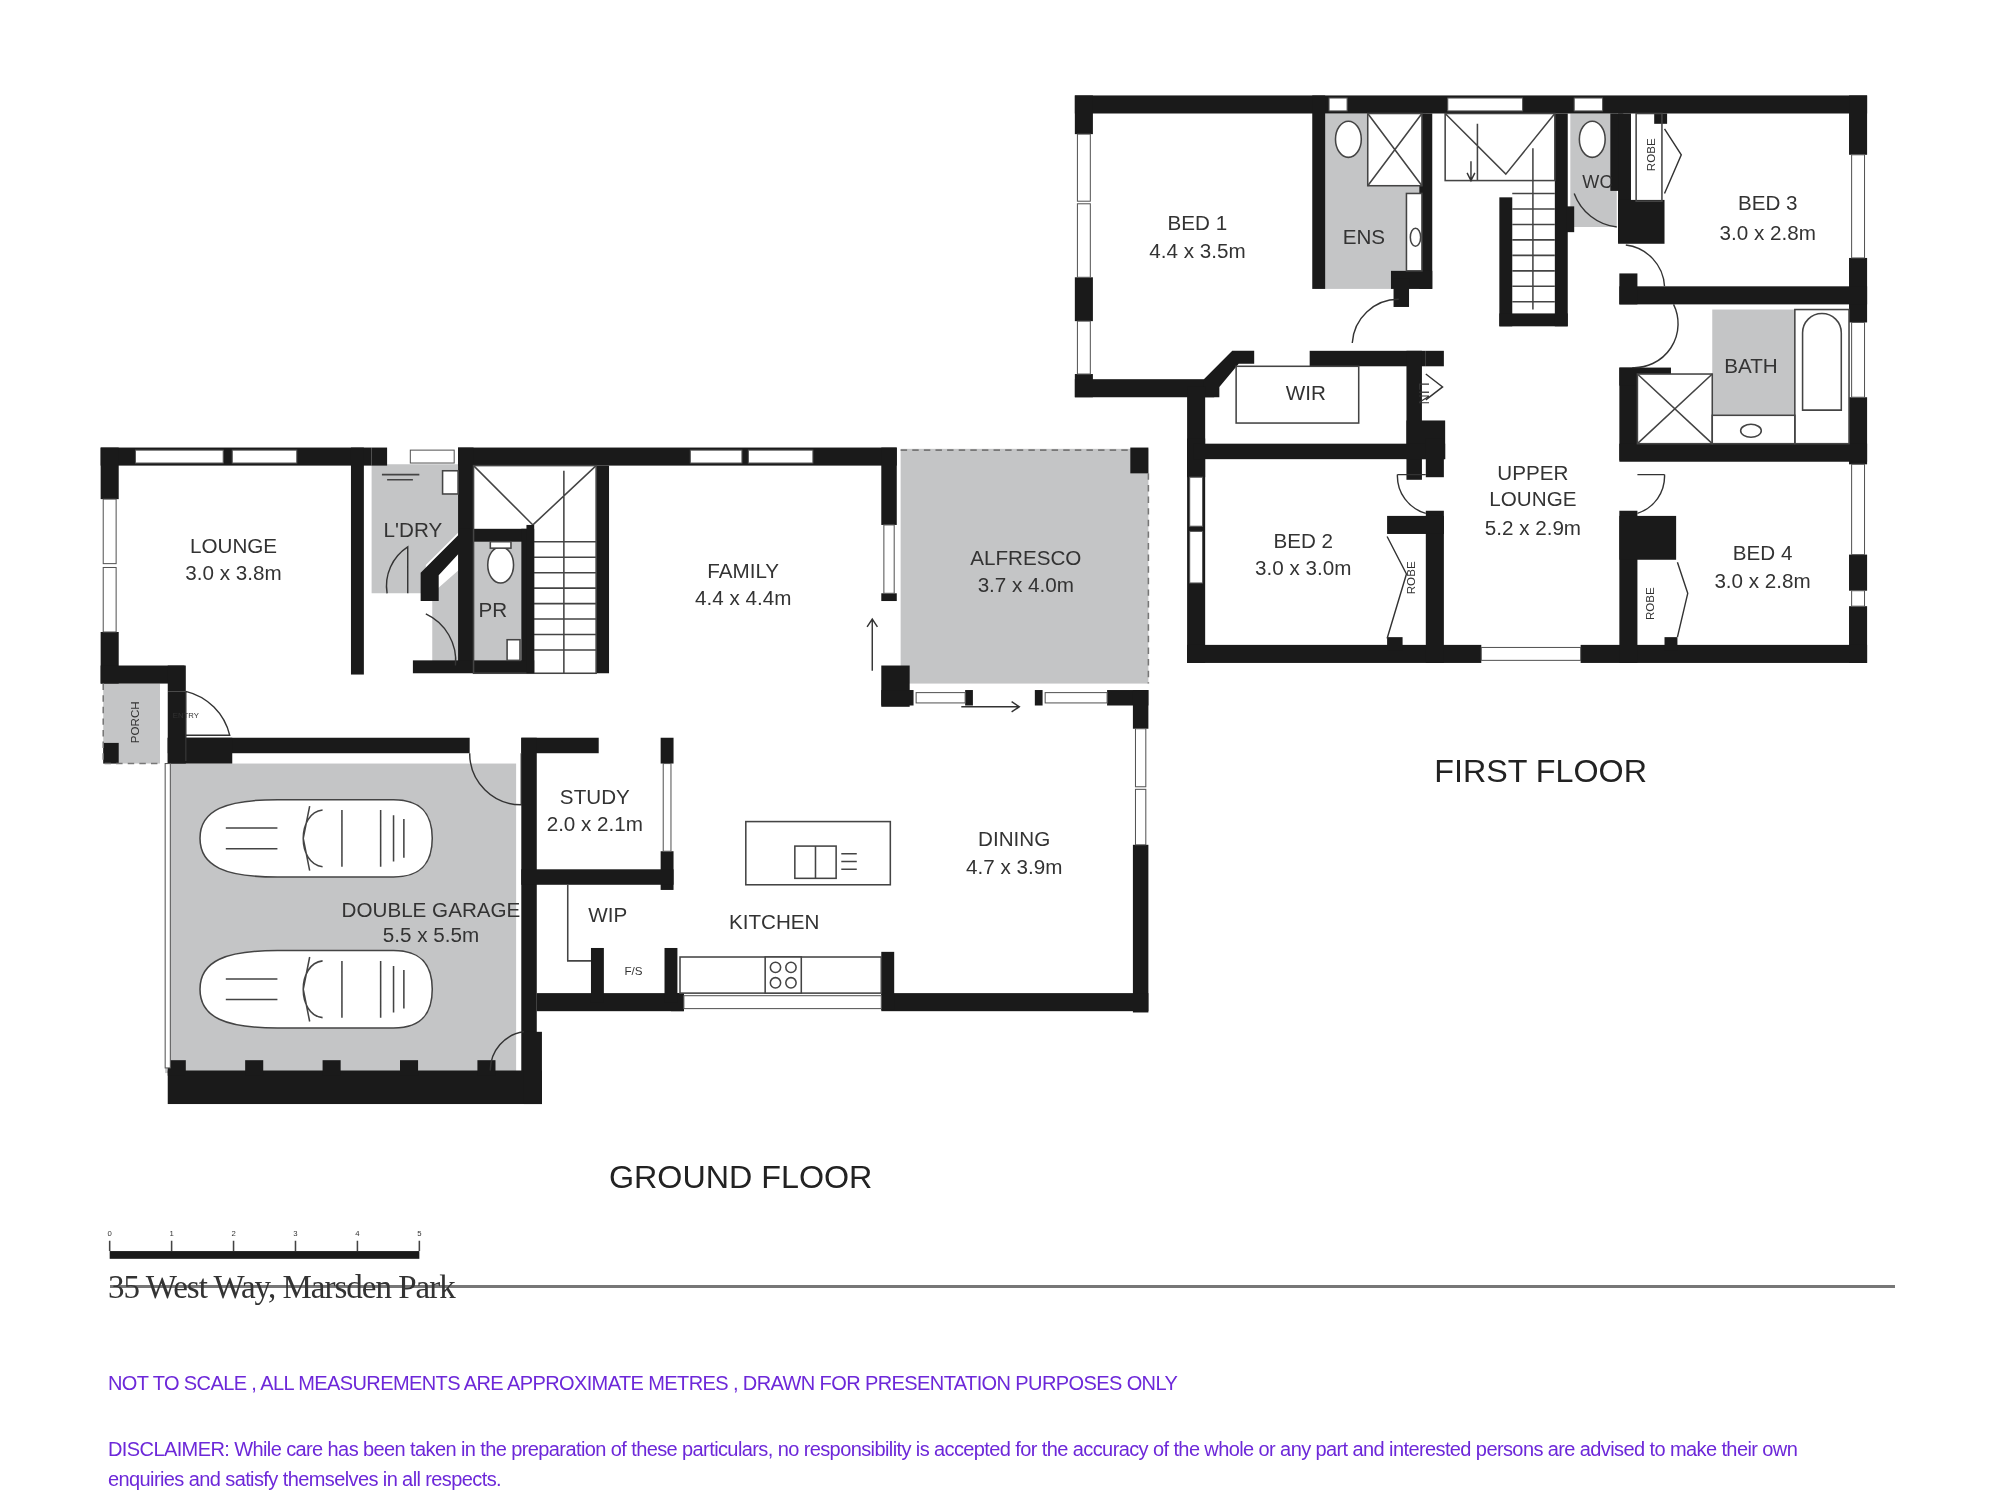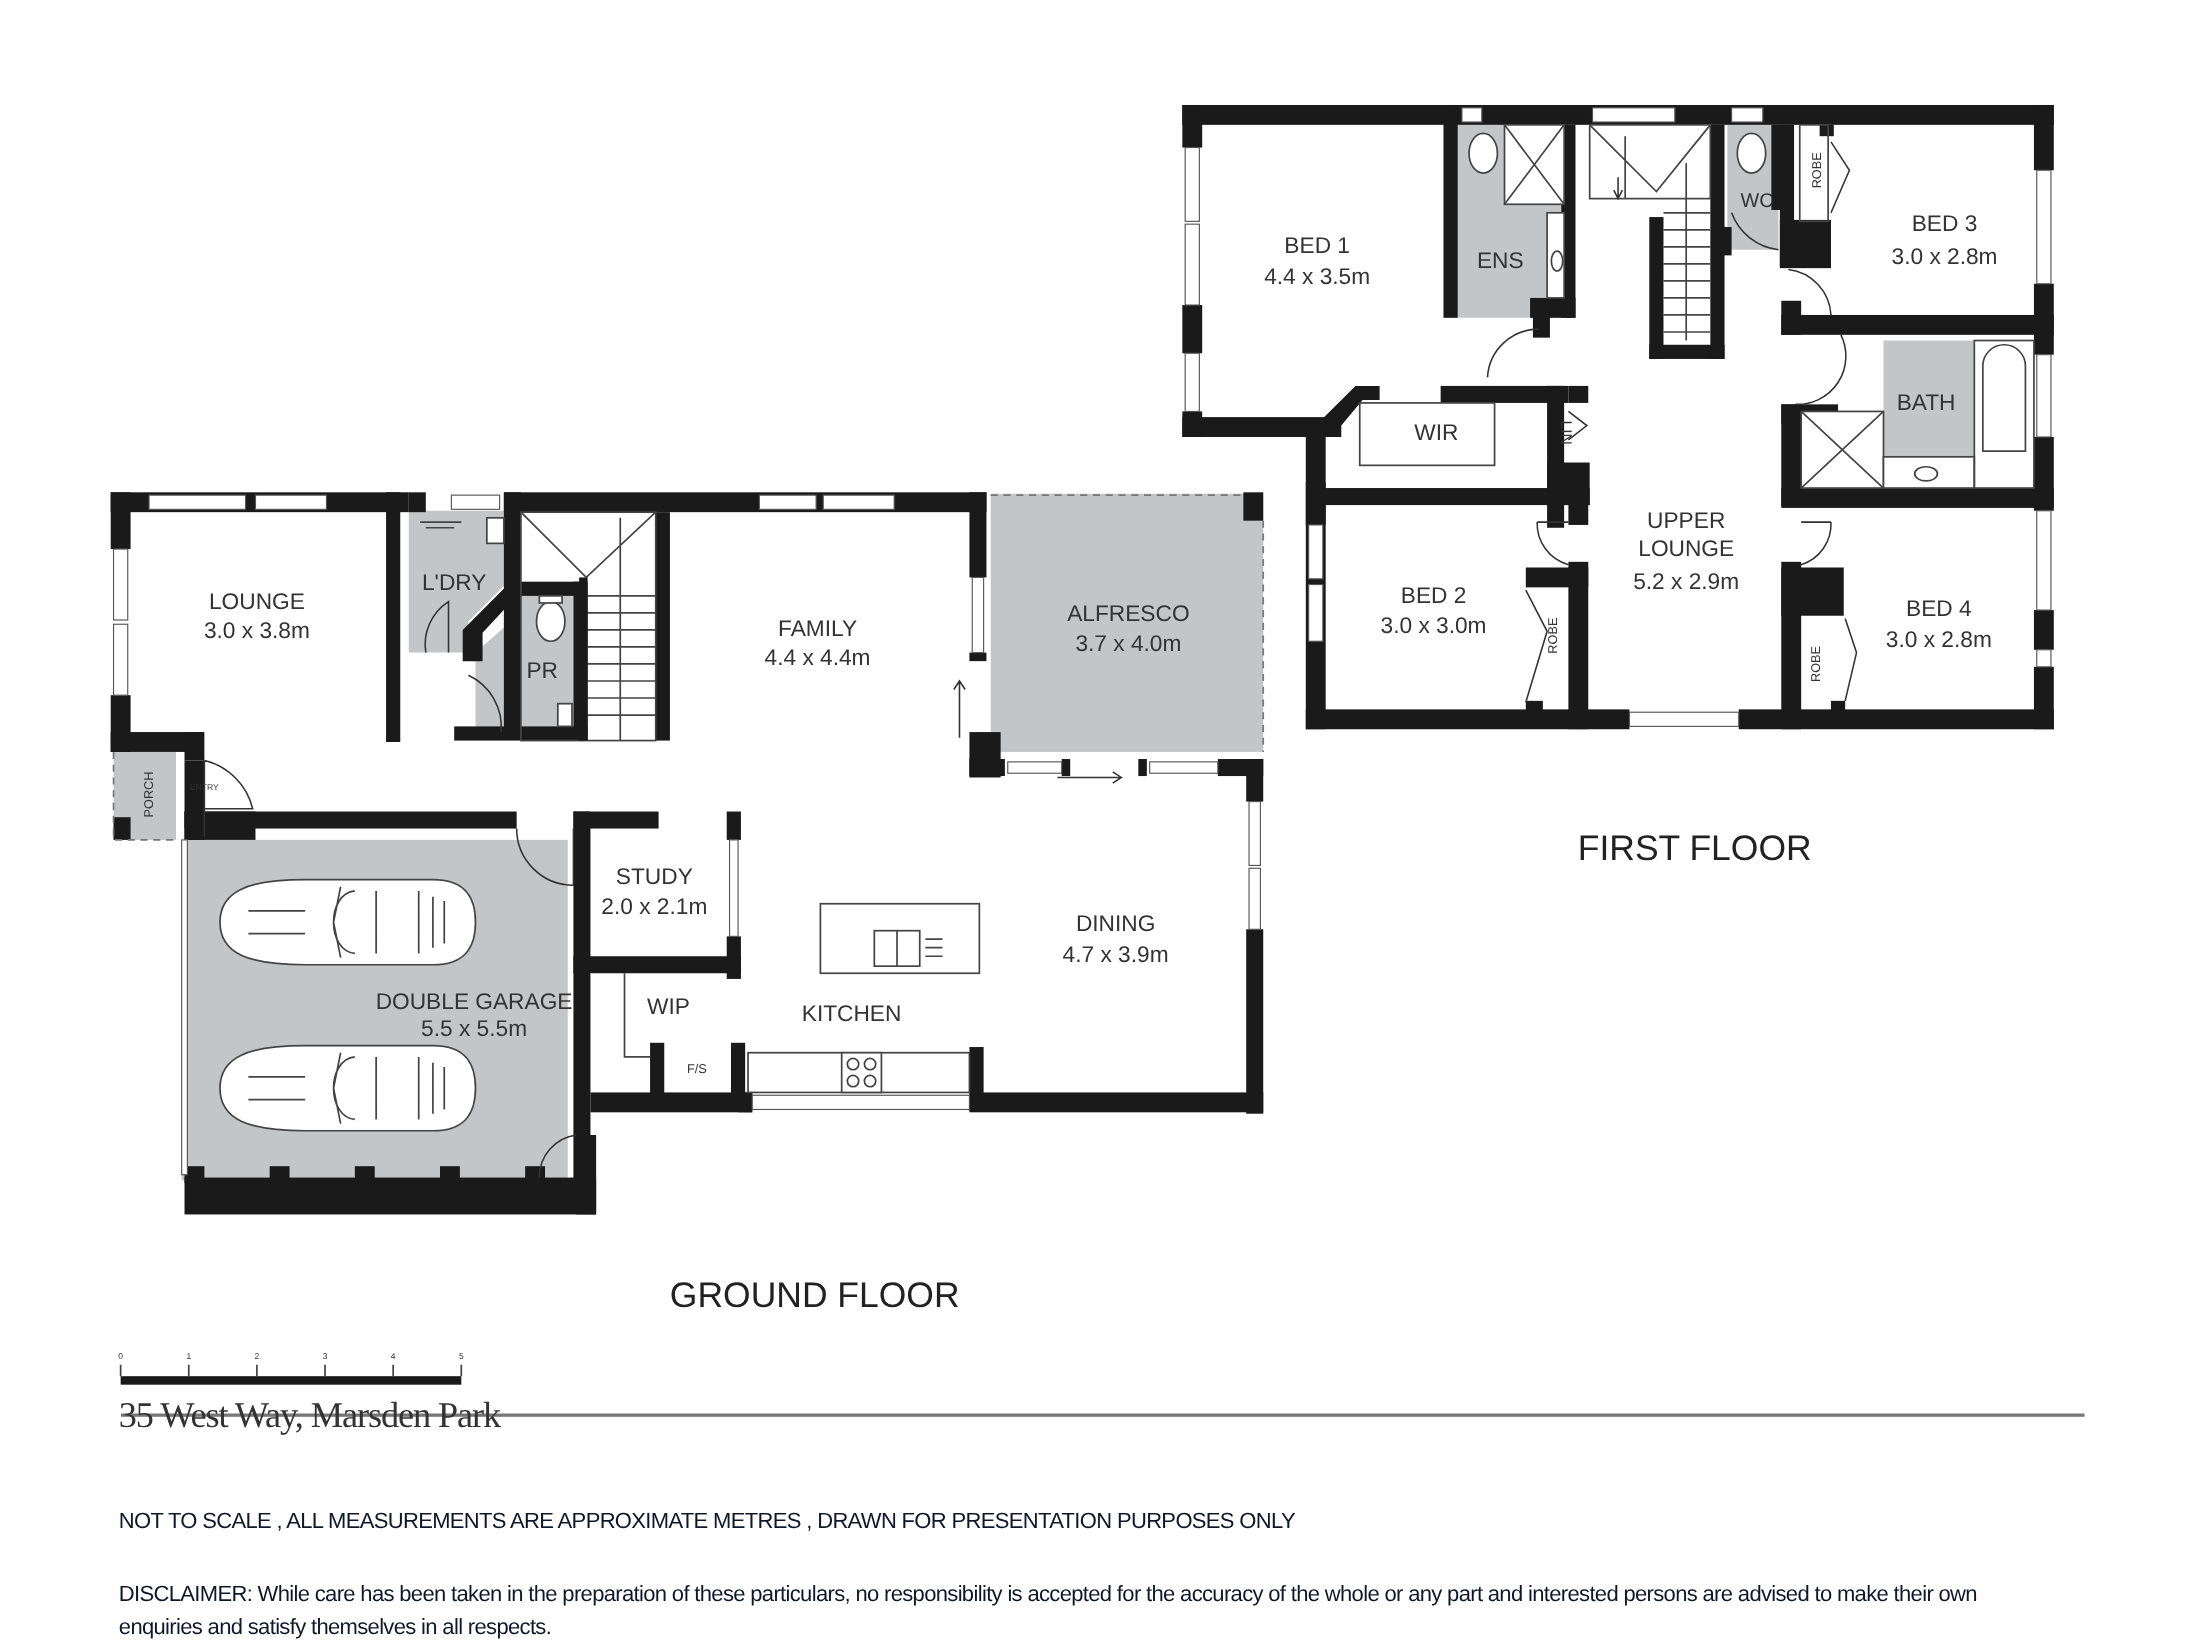--- a/index.html
+++ b/index.html
@@ -9,21 +9,21 @@
   .shade { fill: #c4c5c6; }
   .win { fill: #ffffff; stroke: #555; stroke-width: 0.8; }
   .fix { fill: #ffffff; stroke: #444; stroke-width: 1.2; }
   .thin { fill: none; stroke: #444; stroke-width: 1.2; }
   .dash { fill: none; stroke: #777; stroke-width: 1.2; stroke-dasharray: 5 4; }
   .door { fill: none; stroke: #333; stroke-width: 1.1; }
   .rlabel { font-family: "Liberation Sans", sans-serif; font-size: 16px; fill: #333; text-anchor: middle; }
   .rsmall { font-family: "Liberation Sans", sans-serif; font-size: 9px; fill: #333; text-anchor: middle; }
   .ftitle { font-family: "Liberation Sans", sans-serif; font-size: 25px; fill: #222; text-anchor: middle; }
   .tick { font-family: "Liberation Sans", sans-serif; font-size: 6px; fill: #333; text-anchor: middle; }
-  .footer { position: absolute; left: 108px; color: #0f172a; }
+  .footer { position: absolute; left: 108px; color: #6d28d9; }
   .addr { top: 1269px; font-size: 33px; font-family: Liberation Serif, serif; letter-spacing: -1px; color: #333; font-weight: 300; }
   .note { font-family: "Liberation Sans", sans-serif; font-size: 20px; letter-spacing: -0.6px; }
   .note1 { top: 1372px; }
   .note2 { top: 1434px; width: 1700px; line-height: 30px; }
   .rule { position: absolute; left: 110px; top: 1285px; width: 1785px; height: 3px; background: #777; }
 </style>
 </head>
 <body>
 
 <svg id="plan" viewBox="0 0 1550 1163" preserveAspectRatio="none" xmlns="http://www.w3.org/2000/svg">

